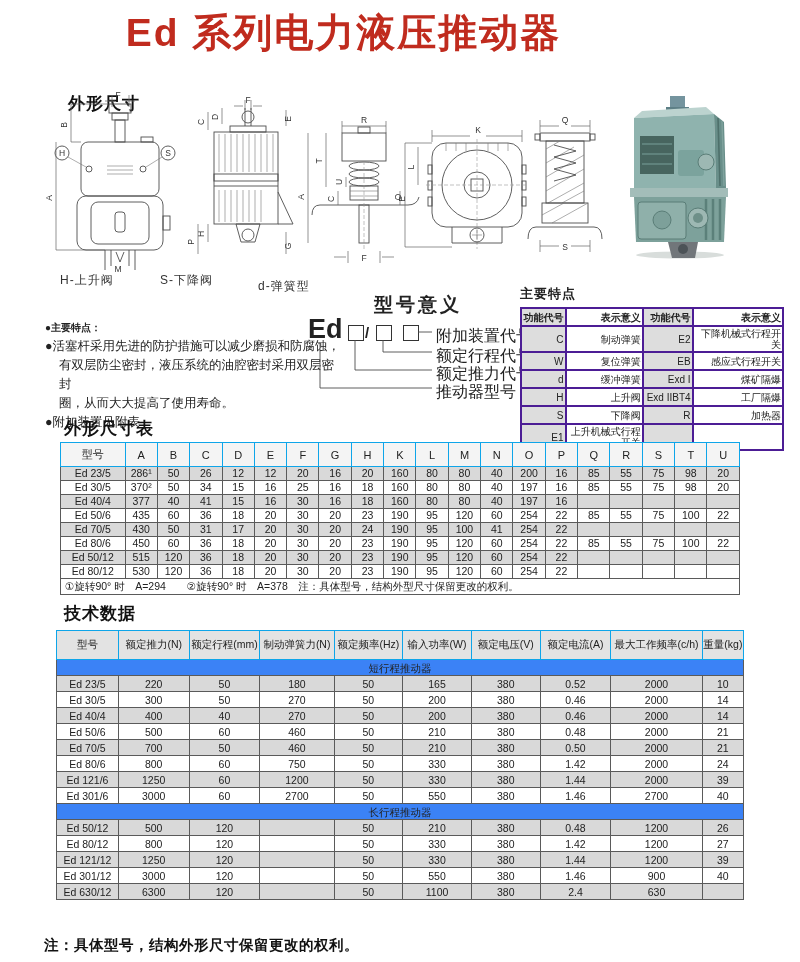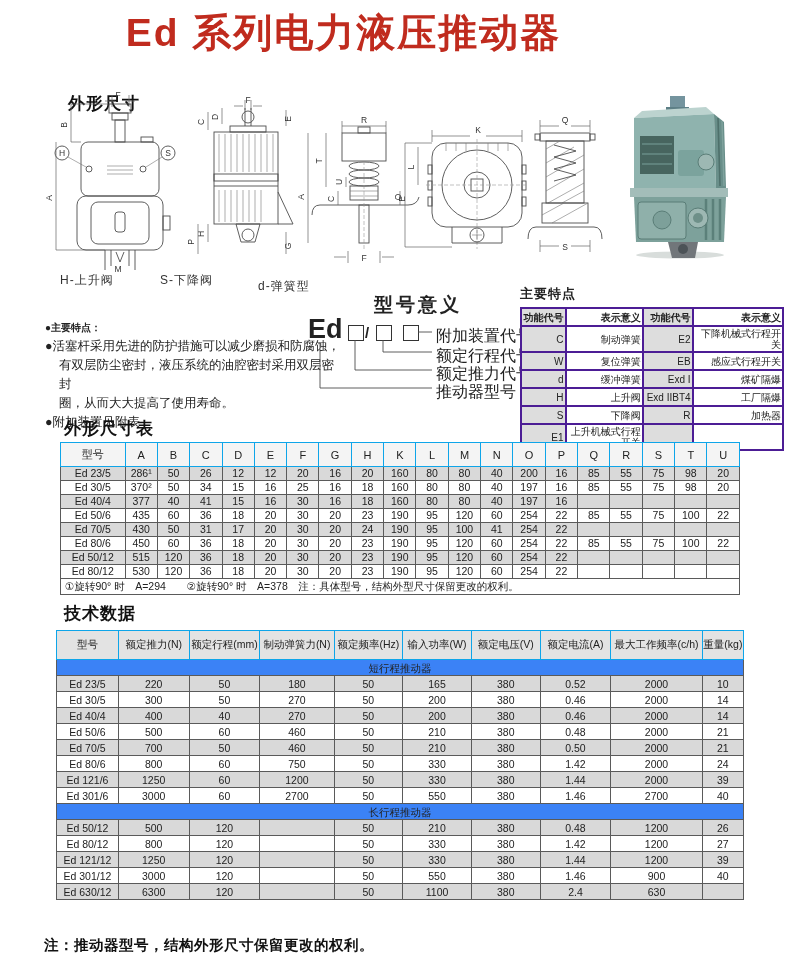--- a/index.html
+++ b/index.html
@@ -775,13 +775,13 @@
           <td>1100</td>
           <td>380</td>
           <td>2.4</td>
           <td>630</td>
           <td></td>
         </tr>
       </tbody>
   </table>
 </div>
 
-<div class="abs bottom-note">注：推动器型号，结构外形尺寸保留更改的权利。</div>
+<div class="abs bottom-note">注：具体型号，结构外形尺寸保留更改的权利。</div>
 
 </body></html>

